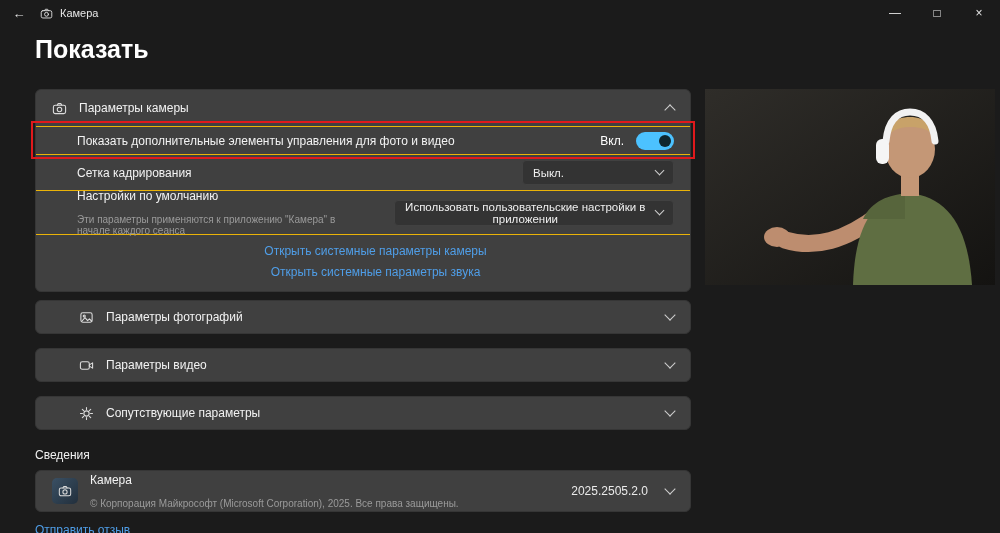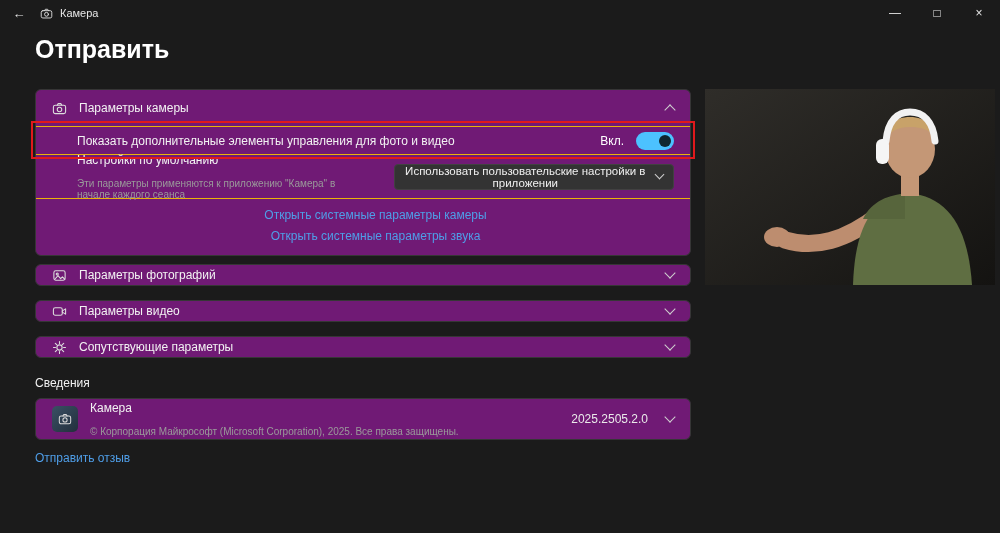--- a/index.html
+++ b/index.html
@@ -23,21 +23,21 @@
   .tb-spacer { flex: 1; }
 
   
   .main { padding: 2px 0 0 35px; }
   h1 { font-size: 25px; font-weight: 600; margin: 6px 0 24px; line-height: 31px; }
   .columns { display: flex; align-items: flex-start; }
   .settings { flex: none; width: 656px; }
   .preview { flex: none; width: 290px; margin-left: 14px; }
 
   
-  .card { background: #701a75; border: 1px solid #363636; border-radius: 6px; }
+  .card { background: #404040; border: 1px solid #363636; border-radius: 6px; }
   .row { display: flex; align-items: center; padding: 0 16px; gap: 12px; font-size: 12px; }
   .row .spacer { flex: 1; }
   .card.expanded > .row + .row { border-top: 1px solid #eab308; }
   .row.hdr { height: 36px; cursor: default; }
   .row.inner { padding-left: 41px; }
   .row.toggle-row { height: 28px; }
   .row.grid-row { height: 36px; }
   .row.def-row { height: 44px; justify-content: center; }
   .label { color: #f2f2f2; }
   .label-block { display: flex; flex-direction: column; justify-content: center; }
@@ -61,21 +61,21 @@
     font-family: "Liberation Sans", sans-serif;
   }
   .dropdown.small { width: 152px; justify-content: space-between; }
   .dropdown .chev { width: 7px; height: 7px; }
 
   .row.links { flex-direction: column; align-items: center; gap: 4px; padding: 8px 16px 10px 41px; }
   a { color: var(--link, #4f9ee8); font-size: 12px; text-decoration: none; cursor: pointer; line-height: 17px; }
 
   .card.collapsed { margin-top: 14px; }
   .card.collapsed.first { margin-top: 8px; }
-  .card.collapsed .row { height: 20px; }
+  .card.collapsed .row { height: 32px; margin-left: 27px; }
 
   .about-header { font-size: 12px; color: #f2f2f2; margin: 18px 0 8px; }
   .card.about .row { height: 40px; }
   .app-tile { width: 26px; height: 26px; border-radius: 5px; background: linear-gradient(135deg, #3a5064, #222f3c); display: flex; align-items: center; justify-content: center; flex: none; }
   .version { font-size: 12px; color: #eaeaea; margin-right: 6px; }
 
   .feedback { display: inline-block; margin-top: 10px; }
 
   
   .preview-image { width: 290px; height: 196px; background: #111; overflow: hidden; }
@@ -99,21 +99,21 @@
         </svg>
     </span>
     <span class="app-title">Камера</span>
     <div class="tb-spacer"></div>
     <button class="tb-btn">—</button>
     <button class="tb-btn">□</button>
     <button class="tb-btn">×</button>
   </header>
 
   <main class="main">
-    <h1>Отправить</h1>
+    <h1>Показать</h1>
 
     <div class="columns">
       <section class="settings">
 
         
         <div class="card expanded">
           <div class="row hdr">
             <span class="icon">
               <svg class="ln" width="15" height="15" viewBox="0 0 16 16">
                   <rect x="1.5" y="4.5" width="13" height="9" rx="2"></rect>
@@ -128,20 +128,28 @@
 
           <div class="row inner toggle-row annotated">
             <span class="label">Показать дополнительные элементы управления для фото и видео</span>
             <span class="spacer"></span>
             <span class="state-label">Вкл.</span>
             <span class="toggle">
                 <span class="knob"></span>
               </span>
           </div>
 
+          <div class="row inner grid-row">
+            <span class="label">Сетка кадрирования</span>
+            <span class="spacer"></span>
+            <button class="dropdown small">
+              <span>Выкл.</span>
+              <span class="chev down"></span>
+            </button>
+          </div>
 
           <div class="row inner def-row">
             <div class="label-block">
               <span class="label">Настройки по умолчанию</span>
               <span class="desc">Эти параметры применяются к приложению "Камера" в начале каждого сеанса</span>
             </div>
             <span class="spacer"></span>
             <button class="dropdown">
               <span>Использовать пользовательские настройки в приложении</span>
               <span class="chev down"></span>

